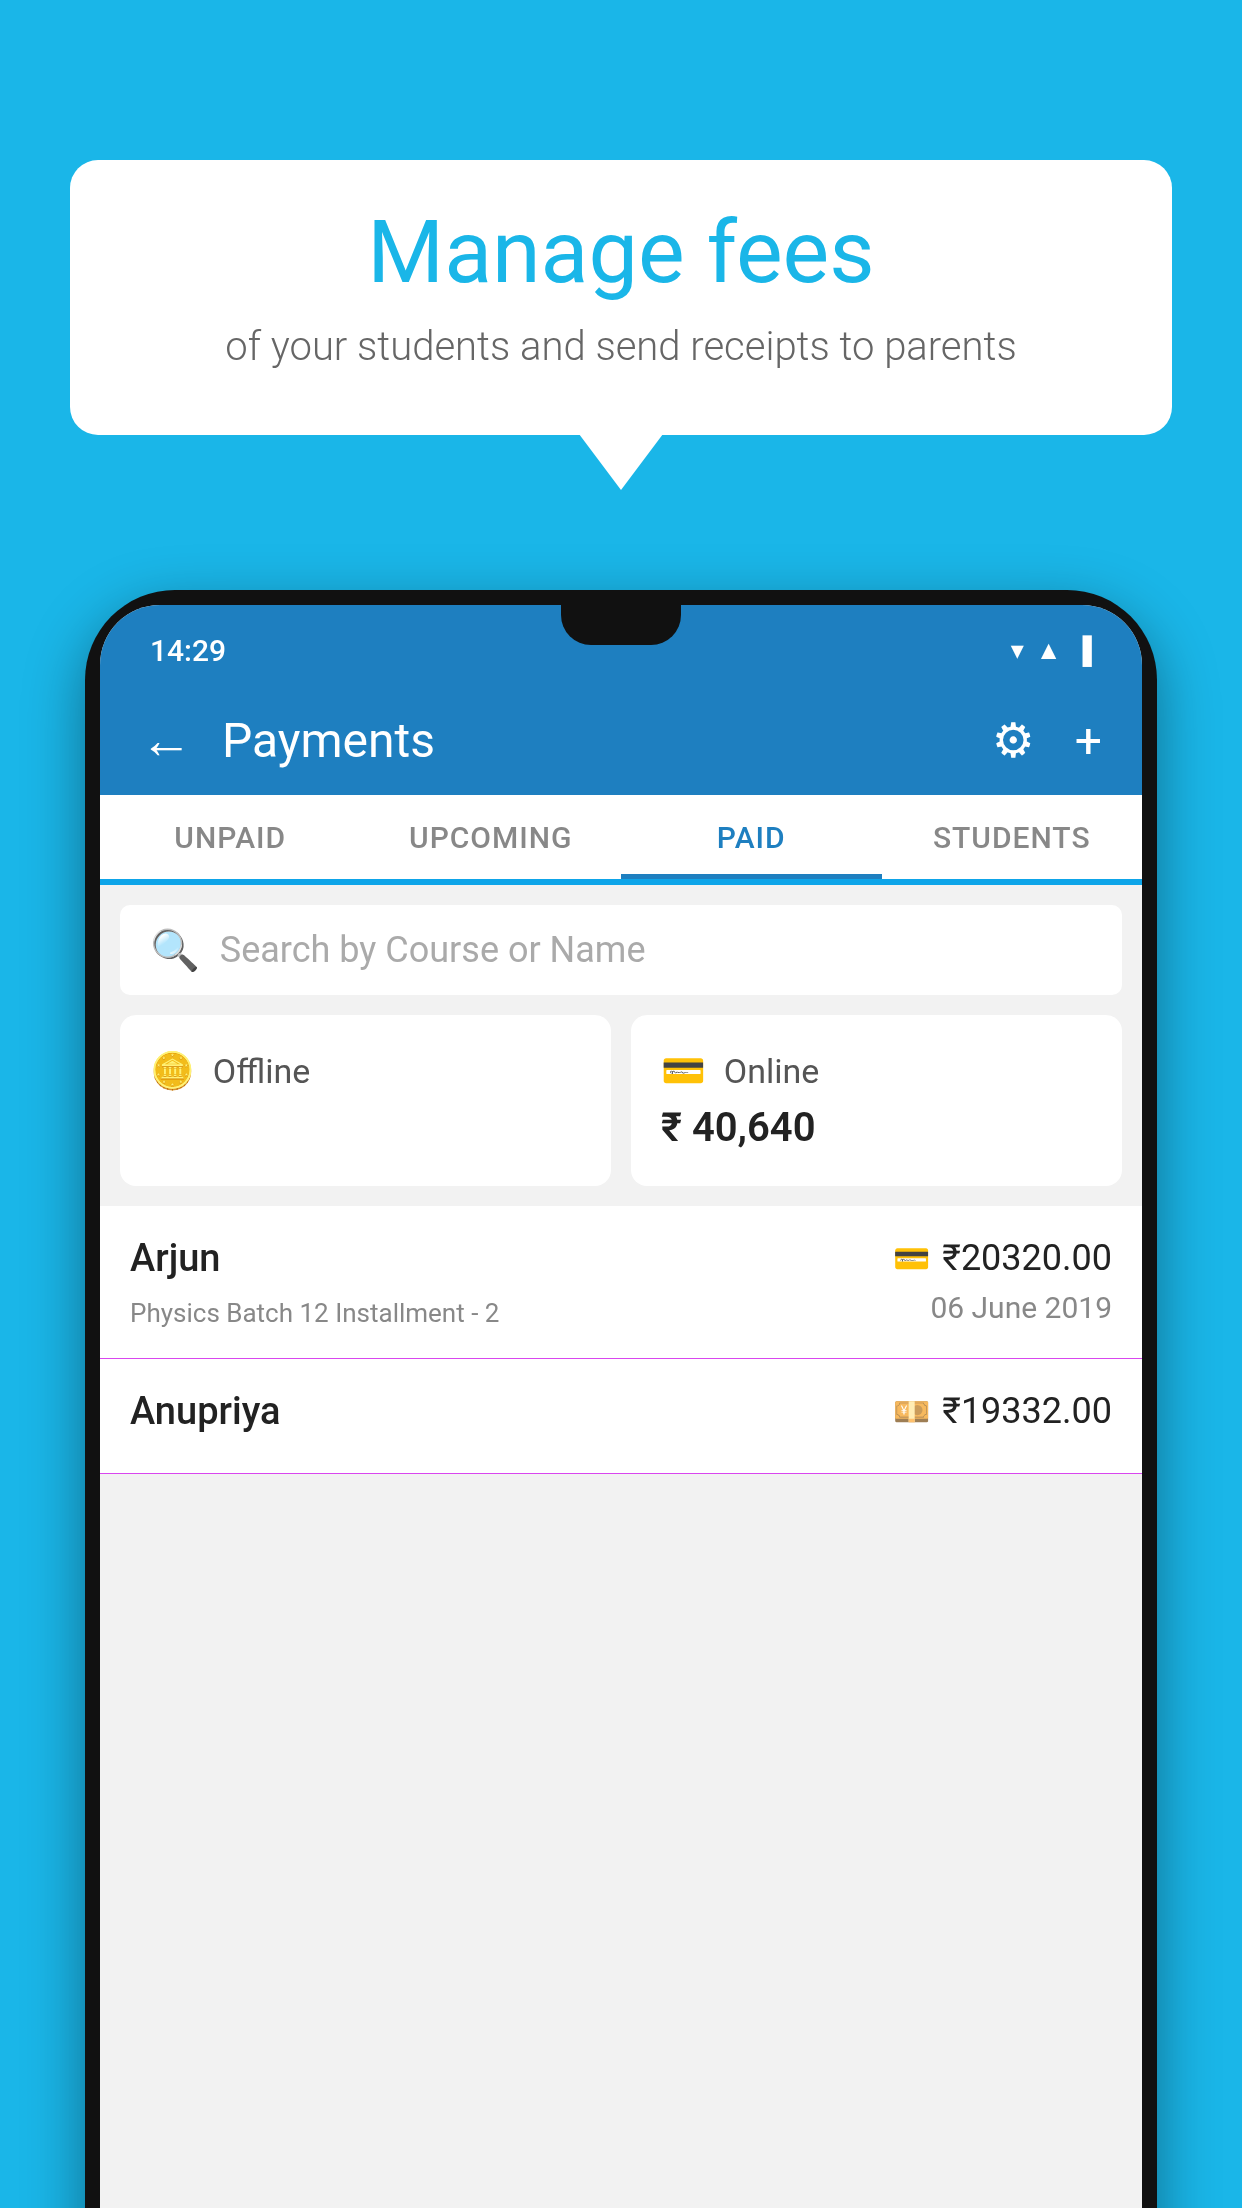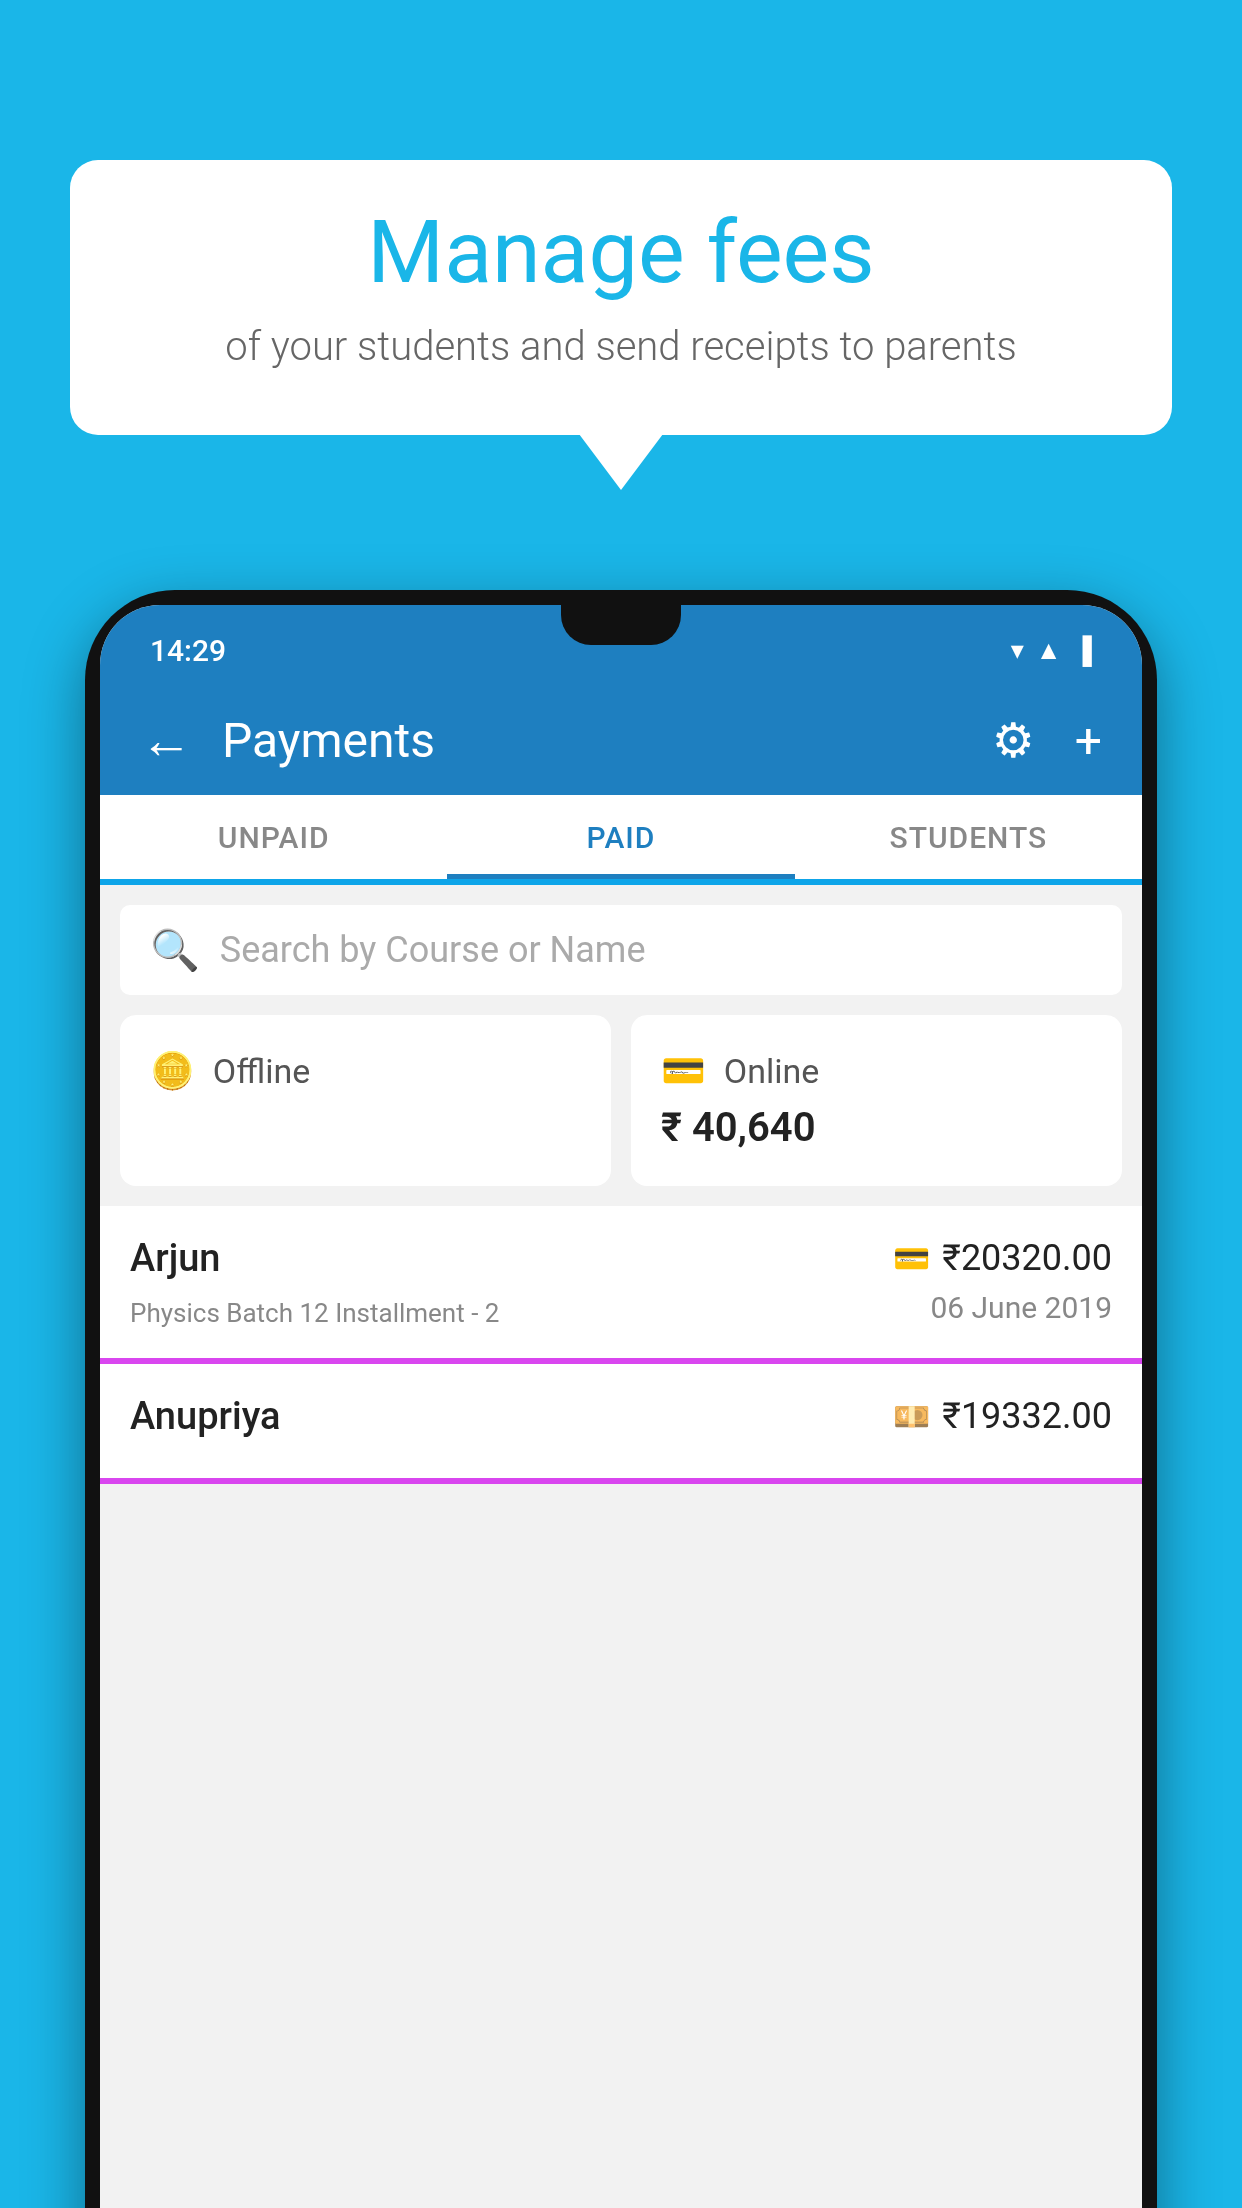--- a/index.html
+++ b/index.html
@@ -296,21 +296,21 @@
 
     .filter-icon {
       color: #1e7fc0;
       font-size: 28px;
     }
 
     
     .transaction-row {
       background: white;
       padding: 30px;
-      border-bottom: 6px solid #d946ef;
+      border-bottom: 1px solid #d946ef;
     }
 
     .transaction-top {
       display: flex;
       justify-content: space-between;
       align-items: center;
       margin-bottom: 10px;
     }
 
     .t-name {
@@ -386,20 +386,23 @@
         <span class="header-title">Payments</span>
         <div class="header-icons">
           <span class="header-icon">⚙</span>
           <span class="header-icon">+</span>
         </div>
       </div>
 
       <div class="tabs">
         <div class="tab">
           <span>UNPAID</span>
+        </div>
+        <div class="tab">
+          <span>UPCOMING</span>
         </div>
         <div class="tab active">
           <span>PAID</span>
         </div>
         <div class="tab">
           <span>STUDENTS</span>
         </div>
       </div>
 
       <div class="app-body">

